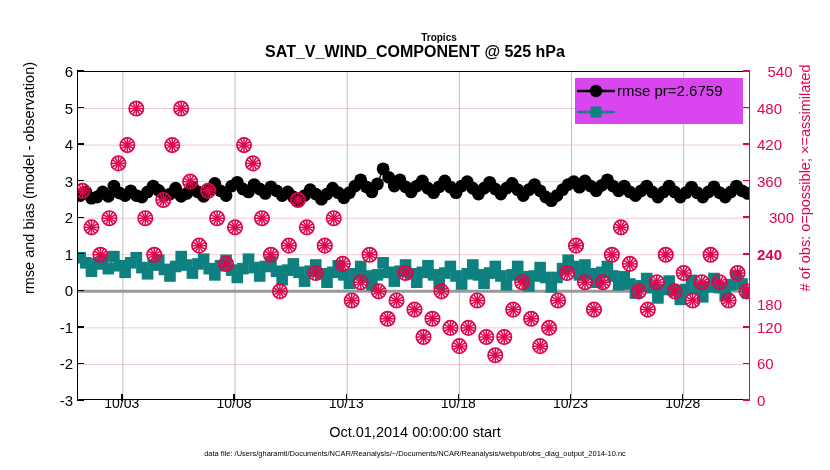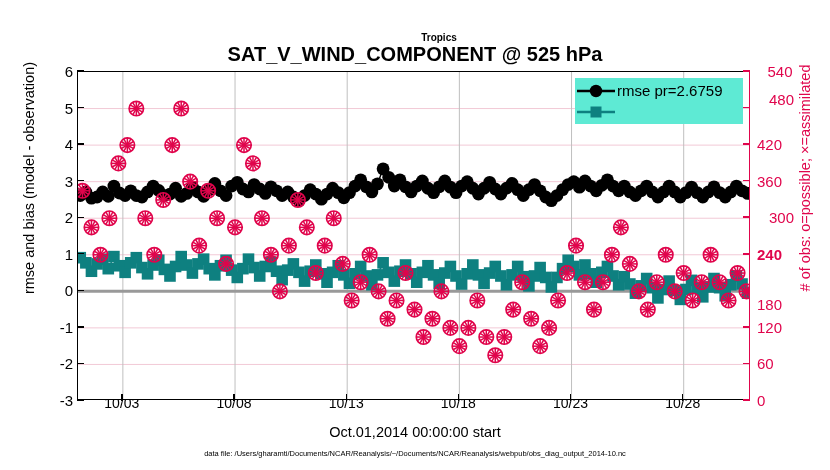--- a/index.html
+++ b/index.html
@@ -8,21 +8,21 @@
     width:830px;height:470px;background:#ffffff;overflow:hidden;
     font-family:"Liberation Sans", sans-serif;color:#000;
   }
   #fig{position:relative;width:830px;height:470px;}
 
   .ttl{
     position:absolute;left:0;width:830px;text-align:center;
     font-weight:bold;color:#000;
   }
   #title-main{top:32px;font-size:10px;padding-left:24px;}
-  #title-sub{top:43px;font-size:20px;}
+  #title-sub{top:43px;font-size:16px;}
 
   
   #plot{
     position:absolute;left:77px;top:71px;width:673px;height:329px;
     box-sizing:border-box;
     border-left:1.3px solid #000;
     border-top:1.3px solid #000;
     border-bottom:1.3px solid #000;
     border-right:1.6px solid #E0054C;
     background:#fff;
@@ -61,21 +61,21 @@
     font-size:14.5px;color:#000;
   }
   #datafile{
     position:absolute;left:0;top:449px;width:830px;text-align:center;
     font-size:7.5px;color:#000;letter-spacing:0px;
   }
 
   
   #legend{
     position:absolute;left:575px;top:78px;width:168px;
-    background:#5eead4;padding:2px 0 2px 0;
+    background:#d946ef;padding:2px 0 2px 0;
   }
   .leg-row{display:flex;align-items:center;height:21px;}
   .leg-sample{width:42px;height:18px;flex:0 0 42px;position:relative;}
   .leg-text{font-size:15px;color:#000;white-space:nowrap;}
 </style>
 </head>
 <body>
 
 <div id="fig">
 
@@ -94,21 +94,21 @@
       <div class="ytick" style="top: 180.667px;">3</div>
       <div class="ytick" style="top: 217.222px;">2</div>
       <div class="ytick" style="top: 253.778px;">1</div>
       <div class="ytick" style="top: 290.333px;">0</div>
       <div class="ytick" style="top: 326.889px;">-1</div>
       <div class="ytick" style="top: 363.444px;">-2</div>
       <div class="ytick" style="top: 400px;">-3</div>
     </div>
   <div id="ticks-right">
       <div class="ytick-r" style="top: 71px; text-align: center;">540</div>
-      <div class="ytick-r" style="top: 99px; margin-left: 12px;">480</div>
+      <div class="ytick-r" style="top: 108px;">480</div>
       <div class="ytick-r" style="top: 144.111px;">420</div>
       <div class="ytick-r" style="top: 180.667px;">360</div>
       <div class="ytick-r" style="top: 217.222px; margin-left: 12px;">300</div>
       <div class="ytick-r" style="top: 253.778px; font-weight: bold;">240</div>
       <div class="ytick-r" style="top: 304px;">180</div>
       <div class="ytick-r" style="top: 326.889px;">120</div>
       <div class="ytick-r" style="top: 363.444px;">60</div>
       <div class="ytick-r" style="top: 400px;">0</div>
     </div>
   <div id="ticks-bottom">

